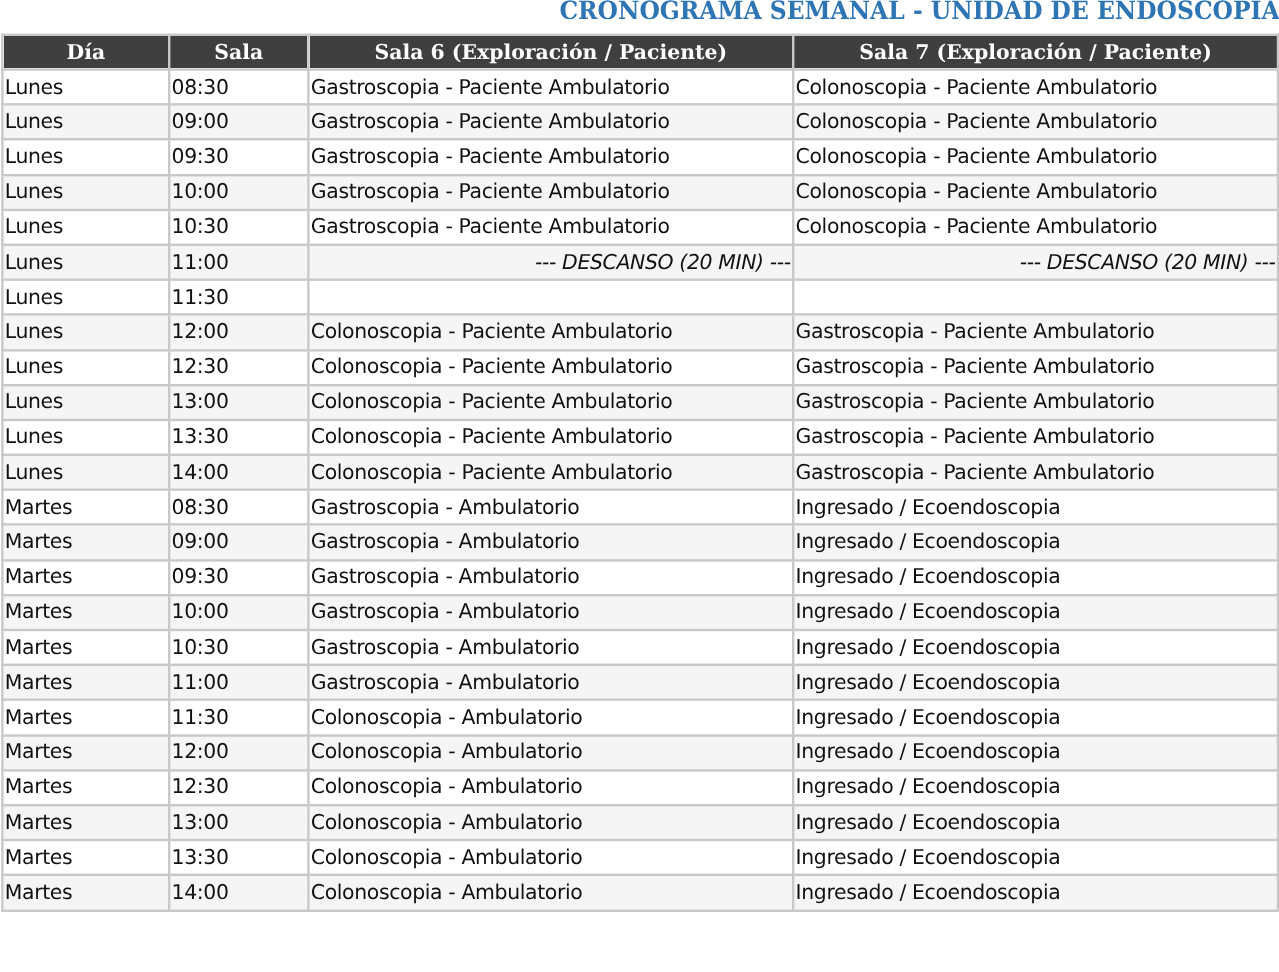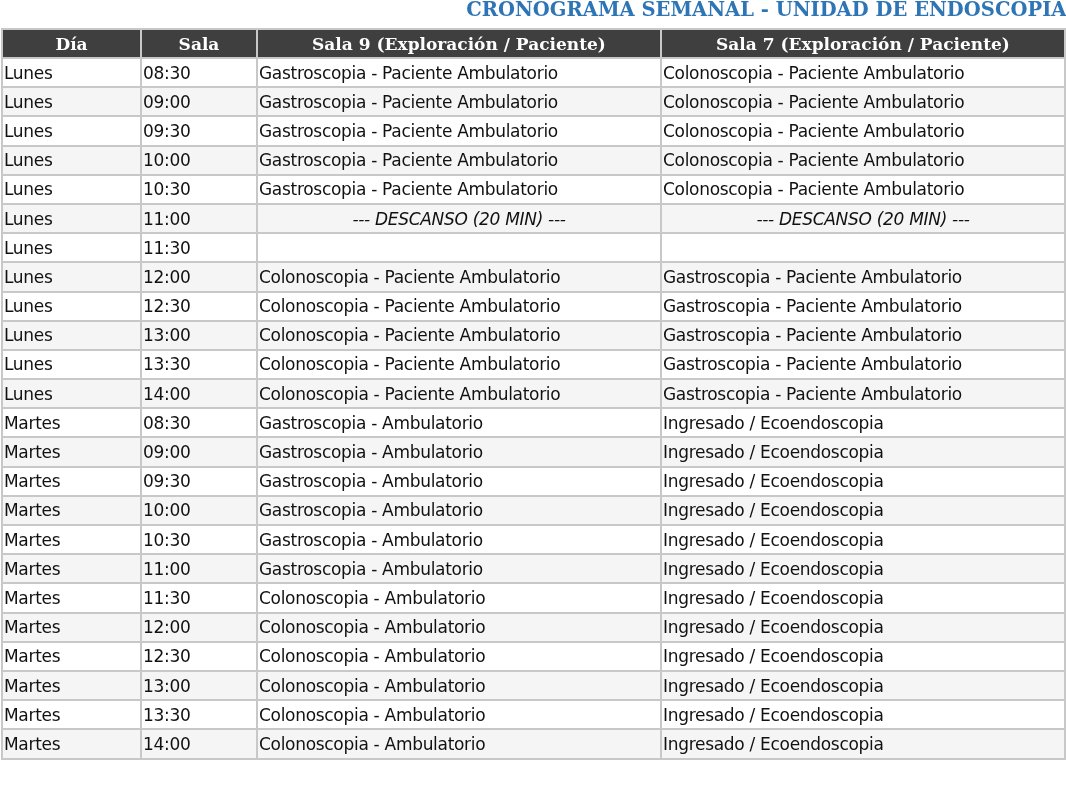--- a/index.html
+++ b/index.html
@@ -23,41 +23,41 @@
     font-family: "DejaVu Serif", "Liberation Serif", serif; font-weight: bold; font-size: 17px;
     text-align: center;
   }
   table.sched td {
     height: 27.2px; font-family: "DejaVu Sans", "Liberation Sans", sans-serif;
     font-size: 17px; color: #111111; letter-spacing: -0.3px;
   }
   tr.odd td { background: #ffffff; }
   tr.even td { background: #f5f5f5; }
   td.break {
-    text-align: center; font-style: italic; color: #555555;
+    text-align: right; font-style: italic; color: #555555;
     font-family: "DejaVu Serif", "Liberation Serif", serif; font-size: 16px; margin-top: 28px;
   }
 </style>
 </head>
 <body>
 
 <div class="title">CRONOGRAMA SEMANAL - UNIDAD DE ENDOSCOPIA</div>
 
 <table class="sched">
   <colgroup>
     <col style="width:139px">
       <col style="width:116px">
       <col style="width:404px">
       <col style="width:404px">
   </colgroup>
   <thead>
     <tr>
       <th>Día</th>
       <th>Sala</th>
-      <th>Sala 9 (Exploración / Paciente)</th>
+      <th>Sala 6 (Exploración / Paciente)</th>
       <th>Sala 7 (Exploración / Paciente)</th>
     </tr>
   </thead>
   <tbody id="tbody">
       <tr class="odd">
         <td>Lunes</td>
         <td>08:30</td>
         <td>Gastroscopia - Paciente Ambulatorio</td>
         <td>Colonoscopia - Paciente Ambulatorio</td>
       </tr>

